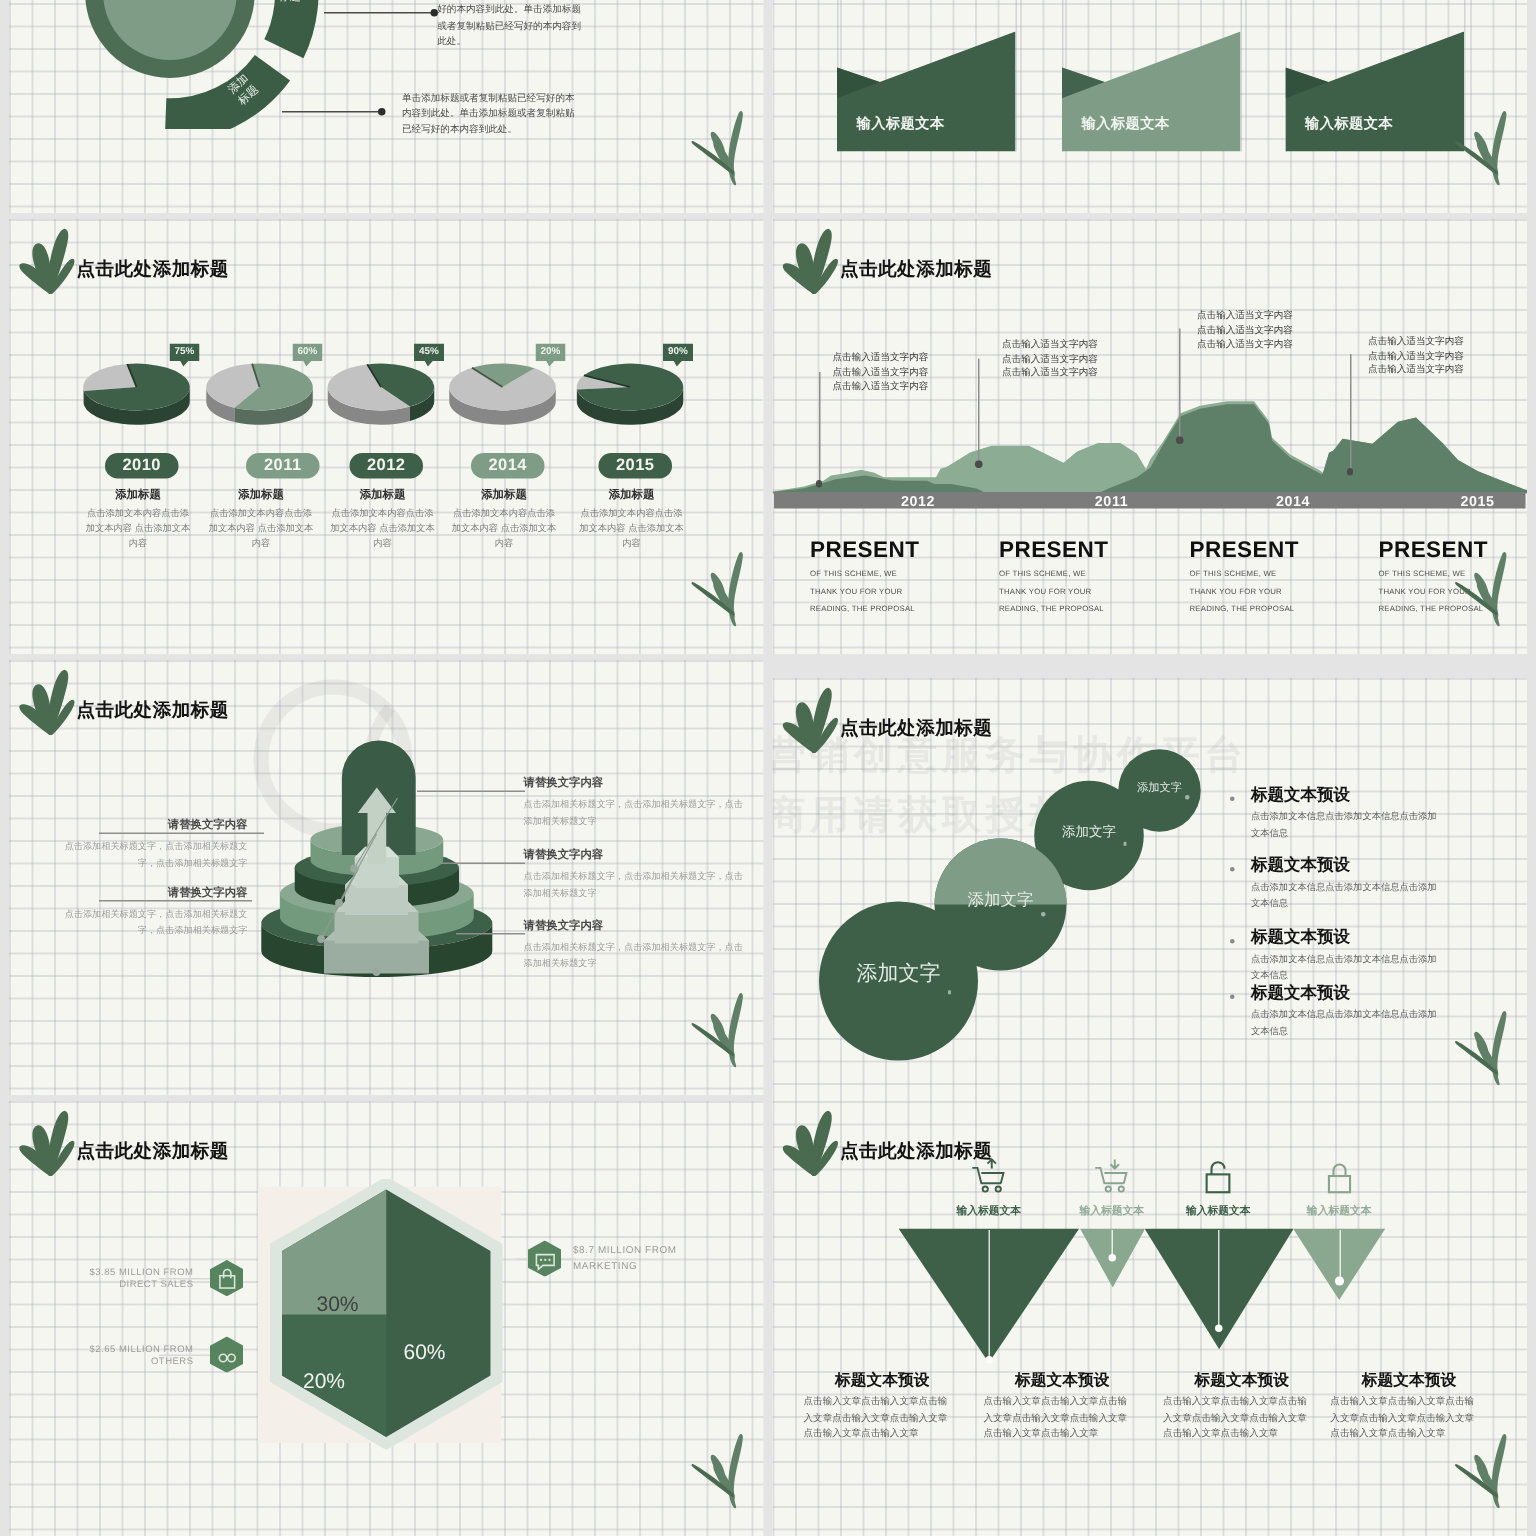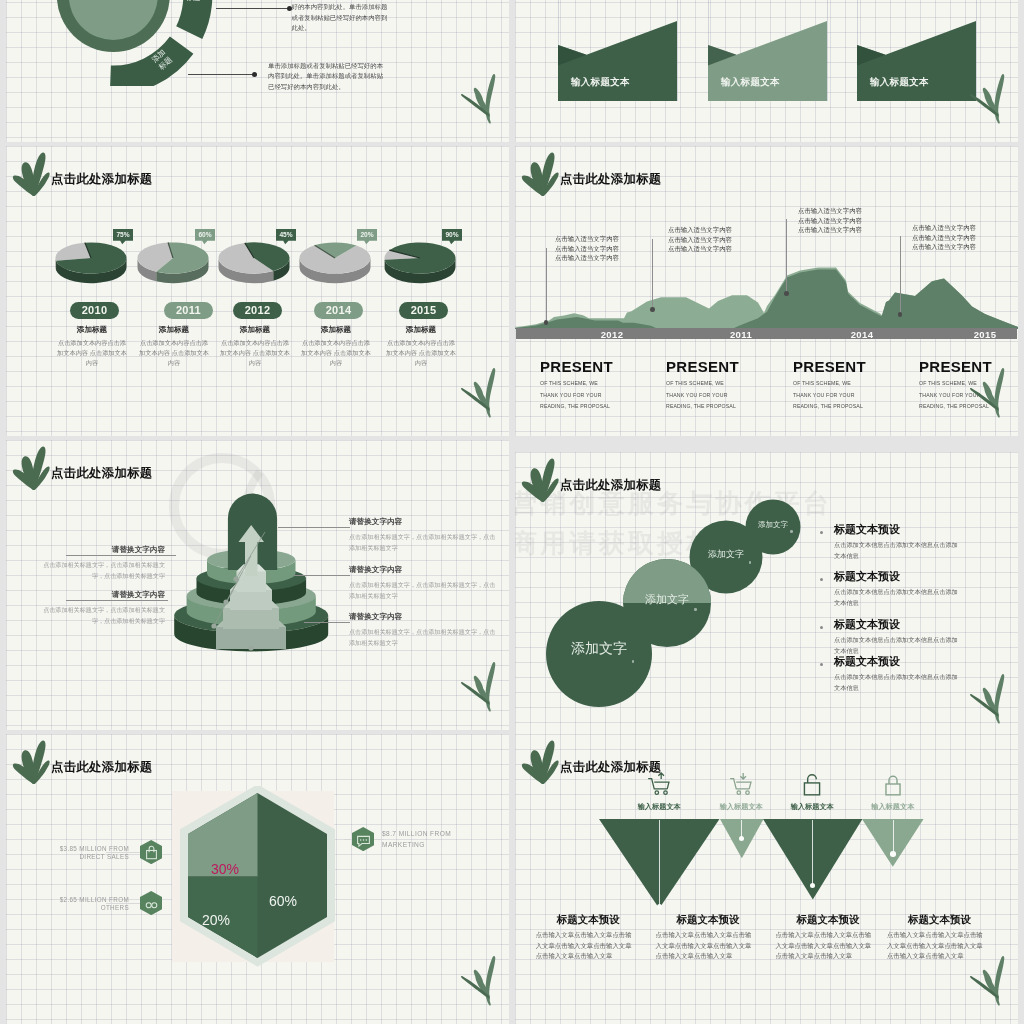--- a/index.html
+++ b/index.html
@@ -375,21 +375,21 @@
   </g>
       </svg>
       <div class="ttl" style="left:45px;top:25px;">点击此处添加标题</div>
       <div class="abs" style="left:166px;top:57px;width:162px;height:171px;background:#f4efe9;"></div>
       <svg class="abs" style="left:172px;top:52px;" width="160" height="182" viewBox="0 0 160 182">
  <polygon points="79.5,3 153,45.5 153,133 79.5,176 6,133 6,45.5" fill="none" stroke="#dde6de" stroke-width="8"></polygon>
  <polygon points="79.5,7 149,48 149,131 79.5,172 10,131 10,48" fill="#3e6049"></polygon>
  <path d="M79.5 90.5 L79.5 7 L10 48 L10 90.5 Z" fill="#7f9d86"></path>
  <path d="M79.5 90.5 L10 90.5 L10 131 L79.5 172 Z" fill="#42684e"></path>
 </svg>
-      <div class="abs" style="left:196px;top:127px;width:46px;text-align:center;font-size:14px;color:#be185d;">30%</div>
+      <div class="abs" style="left:196px;top:127px;width:46px;text-align:center;font-size:14px;color:#404040;">30%</div>
       <div class="abs" style="left:254px;top:159px;width:46px;text-align:center;font-size:14px;color:#f0f4f0;">60%</div>
       <div class="abs" style="left:187px;top:178px;width:46px;text-align:center;font-size:14px;color:#f0f4f0;">20%</div>
       <div class="abs" style="left:43px;top:111px;width:80px;text-align:right;font-size:6.3px;line-height:8.3px;color:#9b9b9b;letter-spacing:0.35px;">
         <div>$3.85 MILLION FROM</div>
         <div>DIRECT SALES</div>
       </div>
       <div class="abs" style="left:100px;top:118.1px;width:42px;height:1px;background:#d9d9d9;"></div>
       <div class="abs" style="left:133.8px;top:106px;">
         <svg width="22.3" height="24.2" viewBox="0 0 22.3 24.2">
           <polygon points="11.2,0 22.3,6.1 22.3,18.1 11.2,24.2 0,18.1 0,6.1" fill="#58835f"></polygon>

